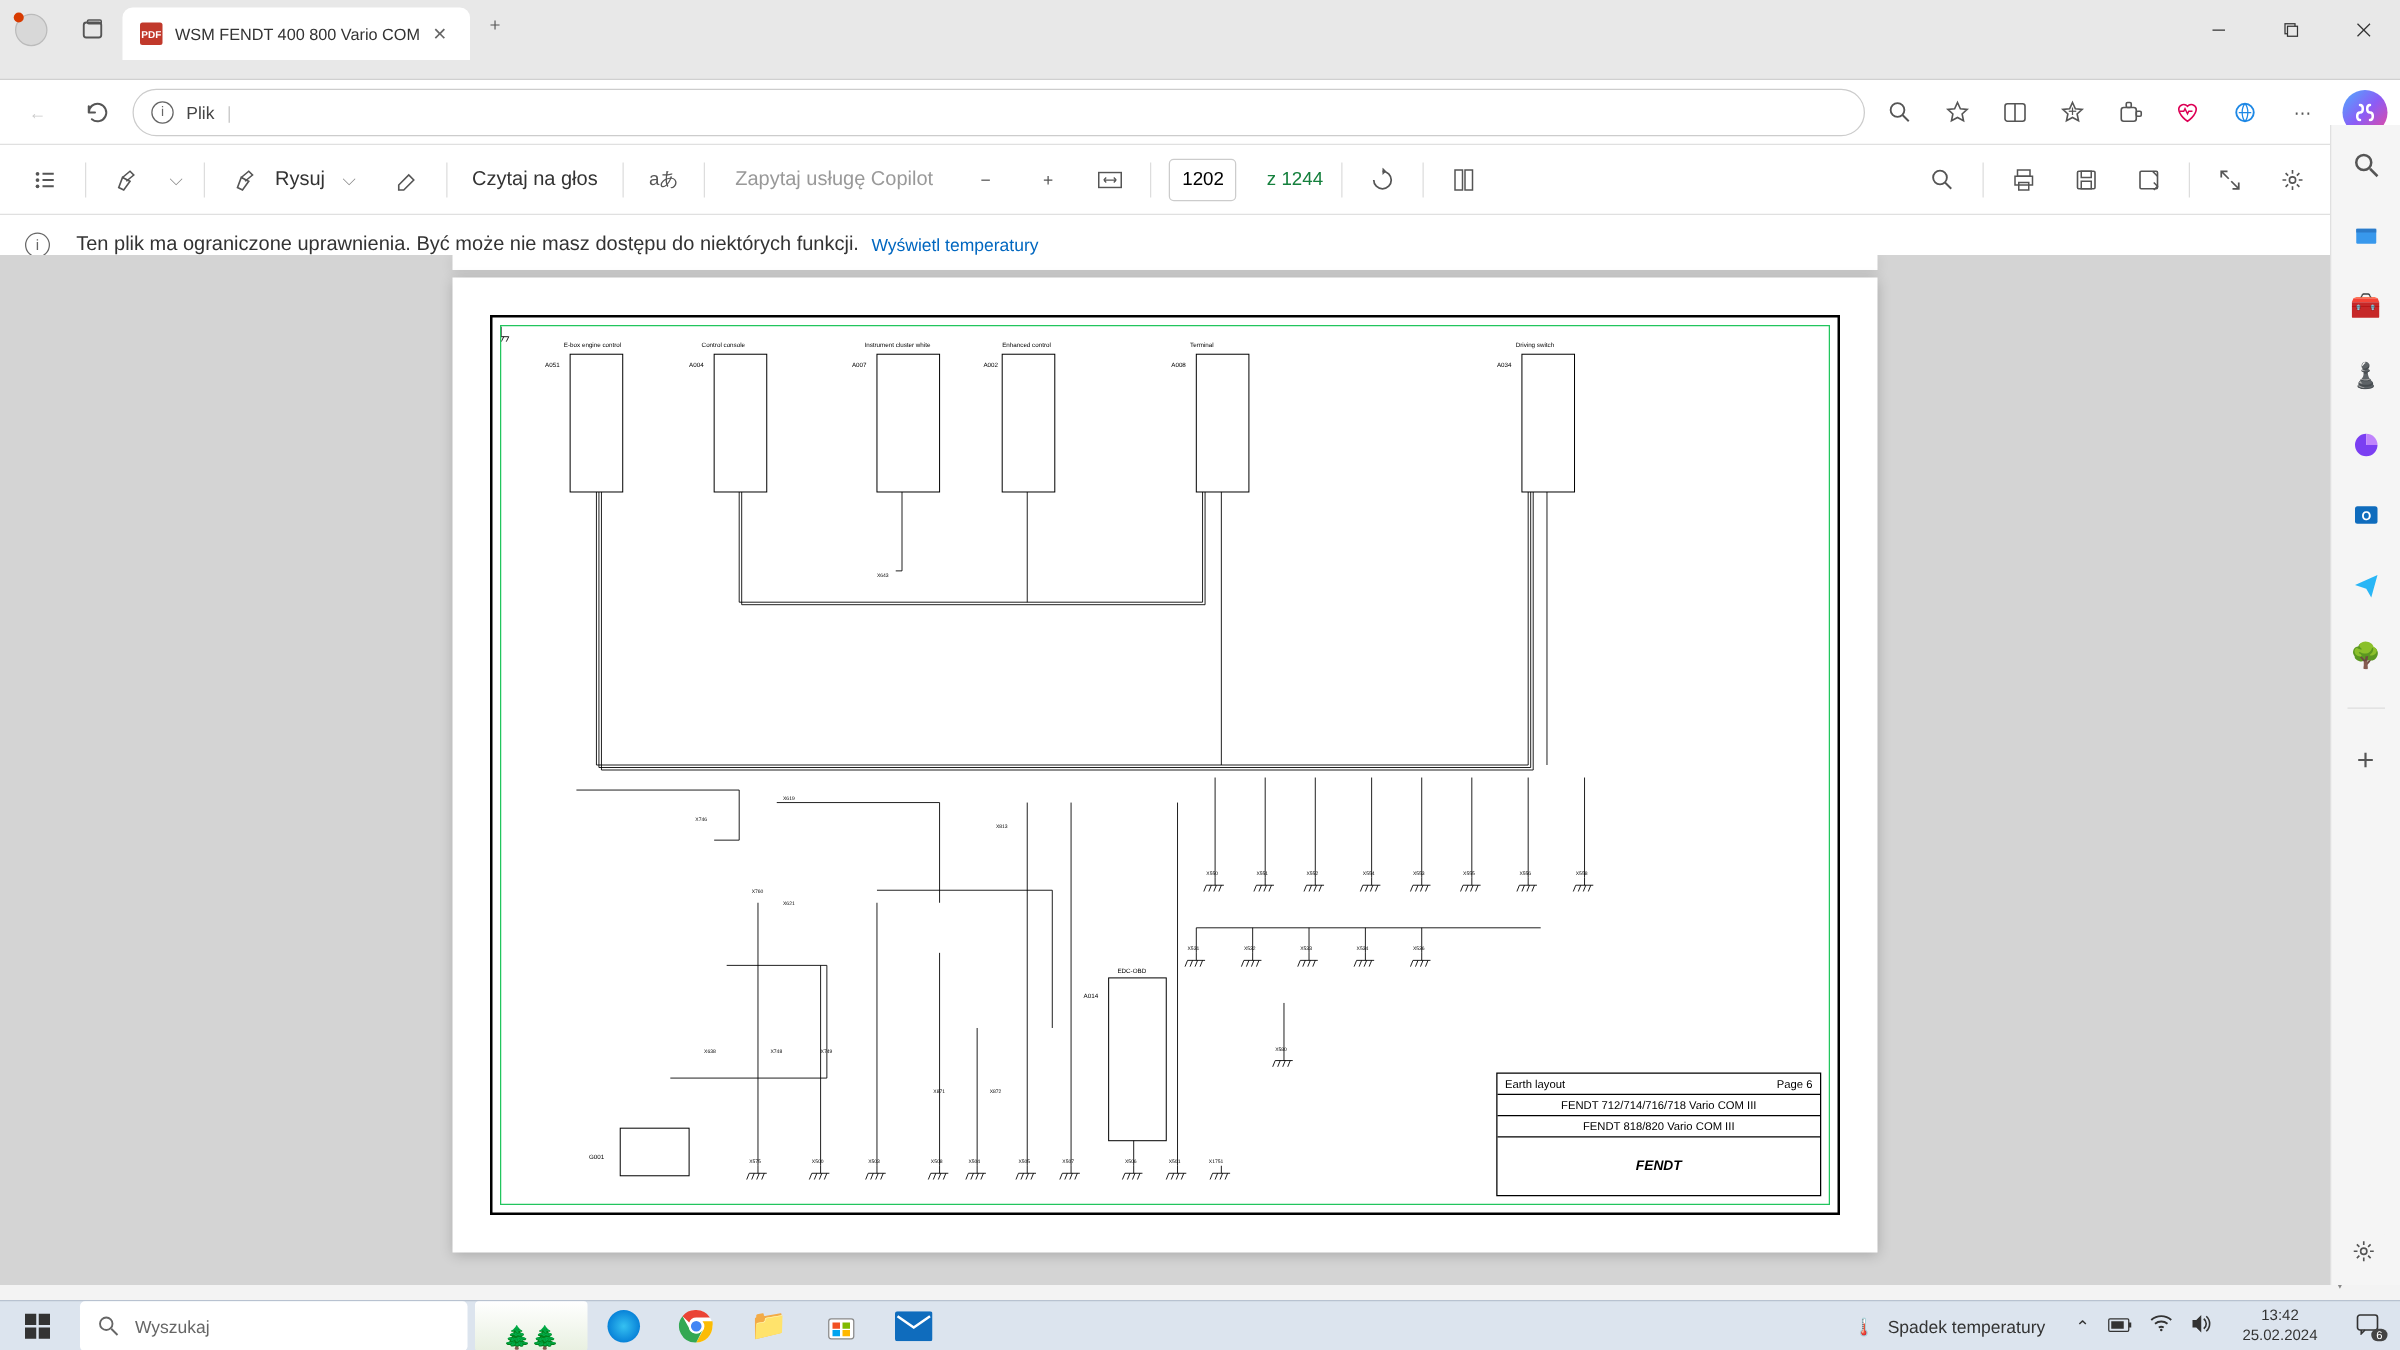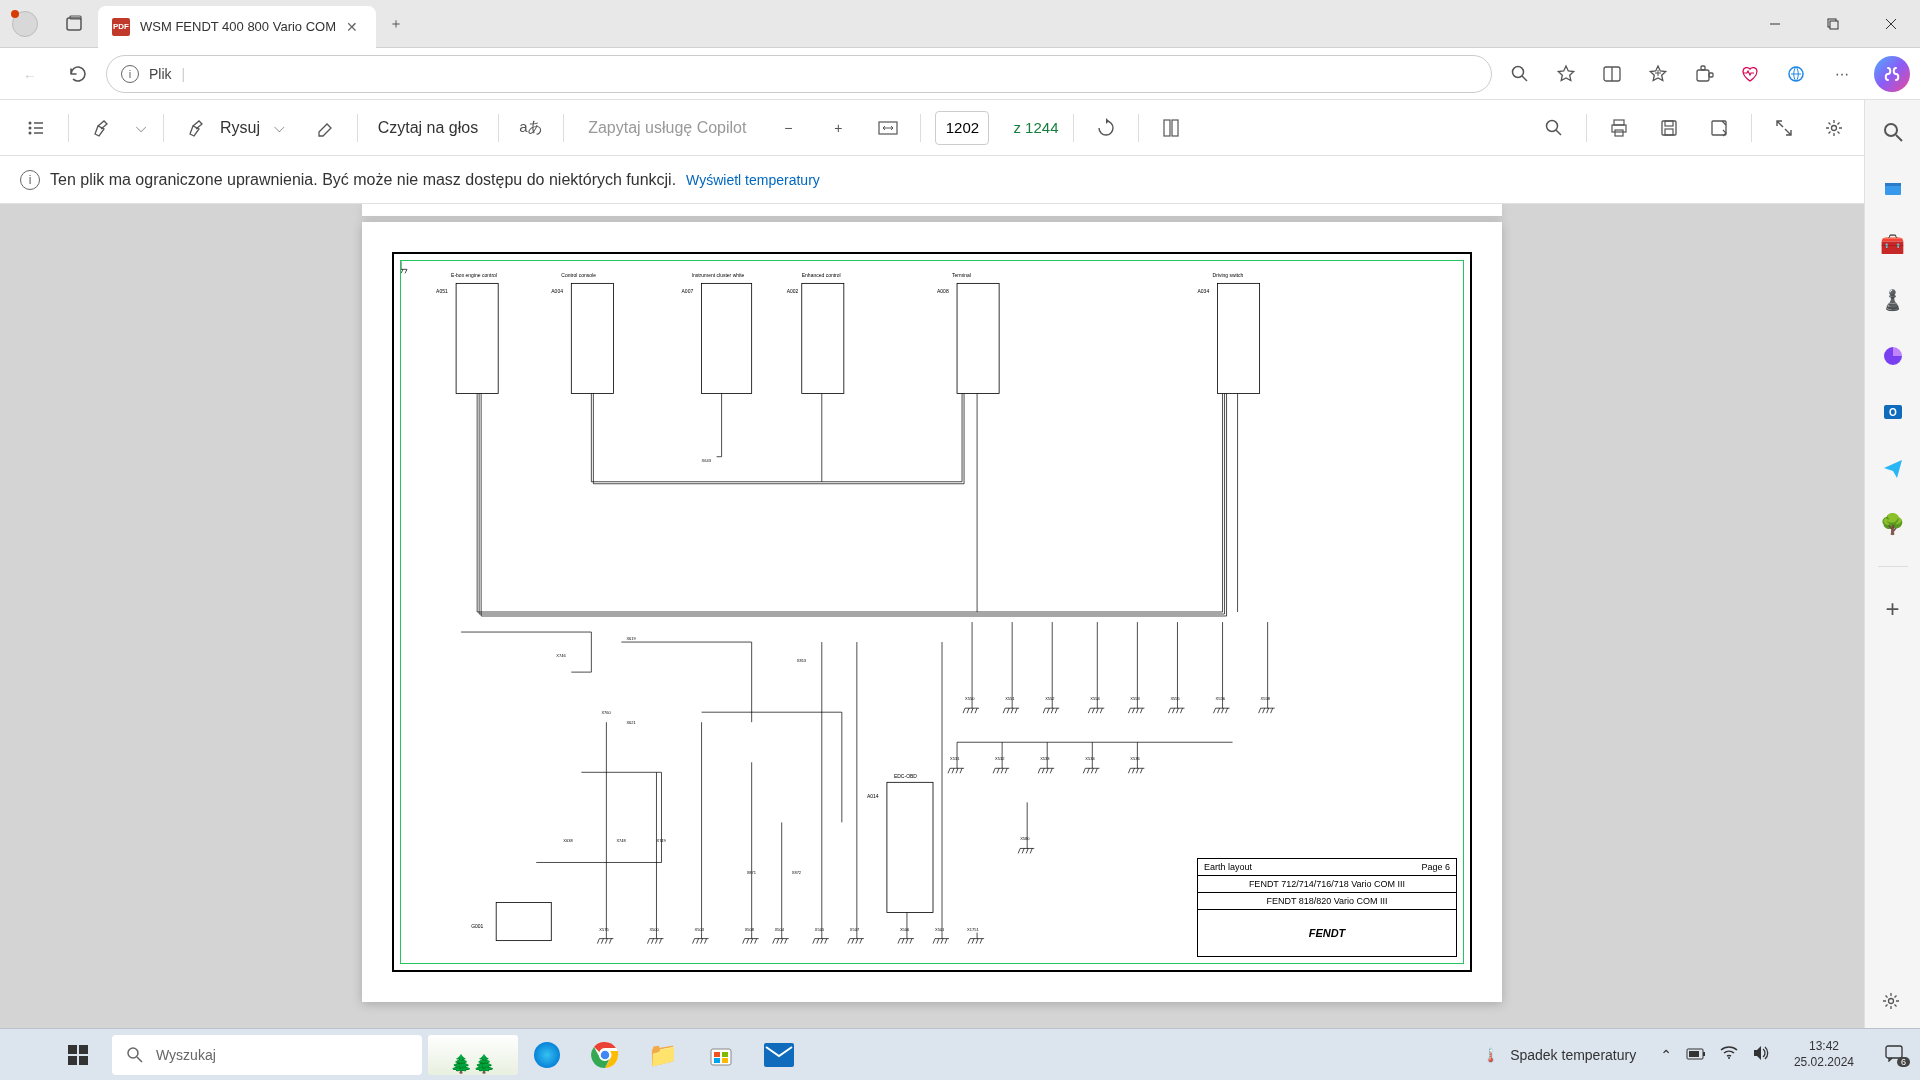--- a/index.html
+++ b/index.html
@@ -1,17 +1,17 @@
 <!DOCTYPE html>
 <html><head>
 <meta charset="utf-8">
 <style>
 * { margin: 0; padding: 0; box-sizing: border-box; }
 body { font-family: "Segoe UI", Arial, sans-serif; background: #f3f3f3; width: 1920px; height: 1080px; overflow: hidden; font-size: 14px; }
-.titlebar { height: 48px; background: #e8e8e8; display: flex; align-items: center; border-bottom: 1px solid #d0d0d0; }
+.titlebar { height: 64px; background: #e8e8e8; display: flex; align-items: flex-start; border-bottom: 1px solid #d0d0d0; }
 .profile-btn { width: 50px; height: 48px; display: flex; align-items: center; justify-content: center; position: relative; }
 .profile-circle { width: 26px; height: 26px; border-radius: 50%; background: #d8d8d8; border: 1px solid #bbb; position: relative; }
 .profile-circle::after { content: ""; position: absolute; top: -2px; left: -2px; width: 8px; height: 8px; border-radius: 50%; background: #d83b01; }
 .tab-btn { width: 48px; height: 48px; display: flex; align-items: center; justify-content: center; }
 .tab { height: 42px; background: #fff; border-radius: 8px 8px 0 0; display: flex; align-items: center; padding: 0 14px; gap: 10px; min-width: 260px; margin-top: 6px; }
 .tab-icon { width: 18px; height: 18px; background: #c1392b; border-radius: 2px; display: flex; align-items: center; justify-content: center; color: #fff; font-size: 8px; font-weight: bold; }
 .tab-title { font-size: 13px; color: #333; flex: 1; white-space: nowrap; overflow: hidden; text-overflow: ellipsis; }
 .tab-close { width: 16px; height: 16px; color: #666; }
 .new-tab { width: 40px; height: 40px; display: flex; align-items: center; justify-content: center; color: #555; }
 .win-controls { margin-left: auto; display: flex; }
@@ -30,39 +30,39 @@
 .pdf-tool { display: flex; align-items: center; justify-content: center; min-width: 36px; height: 36px; color: #555; border-radius: 4px; }
 .pdf-sep { width: 1px; height: 28px; background: #ddd; }
 .pdf-label { color: #333; font-size: 16px; padding: 0 6px; }
 .pdf-input-wrap { display: flex; align-items: center; gap: 8px; }
 .page-input { width: 54px; height: 34px; border: 1px solid #ccc; border-radius: 4px; text-align: center; font-size: 15px; }
 .page-total { color: #15803d; font-size: 15px; margin-left: 16px; }
 .pdf-right { margin-left: auto; display: flex; align-items: center; gap: 14px; }
 .copilot-search { color: #999; font-size: 16px; padding: 0 10px; }
 .info-bar { height: 48px; background: #fff; display: flex; align-items: center; padding: 0 20px; gap: 10px; border-bottom: 1px solid #e0e0e0; }
 .info-icon { width: 20px; height: 20px; border: 1.5px solid #666; border-radius: 50%; display: flex; align-items: center; justify-content: center; font-size: 12px; color: #666; }
-.info-text { color: #333; font-size: 16px; }
+.info-text { color: #333; font-size: 16px; margin-left: 11px; }
 .info-link { color: #0067c0; }
 .info-close { margin-left: auto; color: #555; width: 30px; height: 30px; display: flex; align-items: center; justify-content: center; }
 .pdf-viewport { position: absolute; top: 204px; left: 0; right: 56px; bottom: 52px; background: #d4d4d4; overflow: hidden; }
 .pdf-page { position: absolute; left: 50%; transform: translateX(-50%); top: 18px; width: 1140px; height: 780px; background: #fff; box-shadow: 0 2px 10px rgba(0,0,0,.2); }
 .prev-page-slice { position: absolute; left: 50%; transform: translateX(-50%); top: 0; width: 1140px; height: 12px; background: #fff; box-shadow: 0 2px 10px rgba(0,0,0,.1); }
 .diagram { position: absolute; inset: 30px; border: 2px solid #000; }
 .diagram-inner { position: absolute; inset: 6px; border: 1px solid #22c55e; }
 .svg-diagram { position: absolute; inset: 0; width: 100%; height: 100%; }
 .titlebox { position: absolute; right: 6px; bottom: 6px; width: 260px; border: 1px solid #000; background: #fff; font-size: 9px; text-align: center; }
 .titlebox-row { border-bottom: 1px solid #000; padding: 3px 6px; display: flex; justify-content: space-between; }
 .titlebox-row:last-child { border-bottom: none; font-weight: bold; font-style: italic; font-size: 11px; padding: 4px; }
 .scrollbar-v { position: absolute; right: 40px; top: 210px; bottom: 58px; width: 16px; }
 .scroll-thumb { position: absolute; right: 2px; top: 85%; width: 8px; height: 36px; background: #aaa; border-radius: 4px; }
 .scroll-arrow { position: absolute; right: 0; width: 16px; height: 16px; color: #888; display: flex; align-items: center; justify-content: center; font-size: 10px; }
 .side-panel { position: absolute; right: 0; top: 100px; bottom: 52px; width: 56px; background: #f5f5f5; border-left: 1px solid #e0e0e0; display: flex; flex-direction: column; align-items: center; padding-top: 18px; gap: 28px; }
 .side-icon { width: 28px; height: 28px; display: flex; align-items: center; justify-content: center; font-size: 20px; }
 .side-sep { width: 30px; height: 1px; background: #ddd; }
-.taskbar { position: absolute; bottom: 0; left: 0; right: 0; height: 52px; background: #dce4ee; display: flex; align-items: center; border-top: 1px solid #b8c2d0; padding-left: 48px; }
+.taskbar { position: absolute; bottom: 0; left: 0; right: 0; height: 40px; background: #dce4ee; display: flex; align-items: center; border-top: 1px solid #b8c2d0; }
 .start-btn { width: 60px; height: 52px; display: flex; align-items: center; justify-content: center; }
 .win-logo { width: 20px; height: 20px; display: grid; grid-template: 1fr 1fr / 1fr 1fr; gap: 2px; }
 .win-logo div { background: #333; }
 .search-box { height: 40px; width: 310px; background: #fff; border-radius: 4px; display: flex; align-items: center; padding: 0 14px; gap: 12px; color: #666; margin-left: 4px; }
 .task-icons { display: flex; align-items: center; height: 52px; }
 .task-icon { width: 58px; height: 52px; display: flex; align-items: center; justify-content: center; font-size: 24px; }
 .task-news { margin-left: auto; display: flex; align-items: center; gap: 10px; padding: 0 14px; color: #333; font-size: 14px; }
 .tray { display: flex; align-items: center; gap: 14px; padding: 0 10px; color: #333; }
 .tray-time { text-align: center; font-size: 12px; line-height: 1.3; padding: 0 10px; }
 .settings-float { position: absolute; right: 12px; bottom: 62px; width: 34px; height: 34px; display: flex; align-items: center; justify-content: center; color: #555; background: #f5f5f5; border-radius: 4px; }

